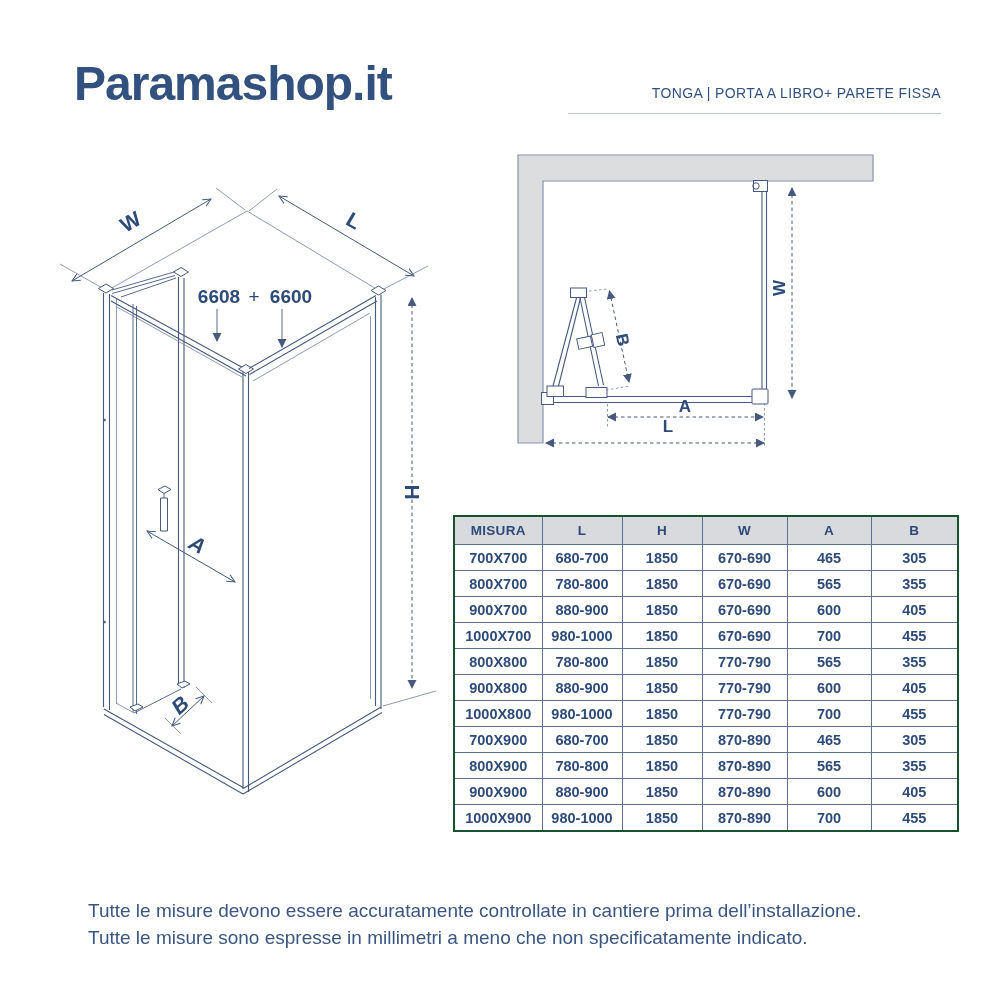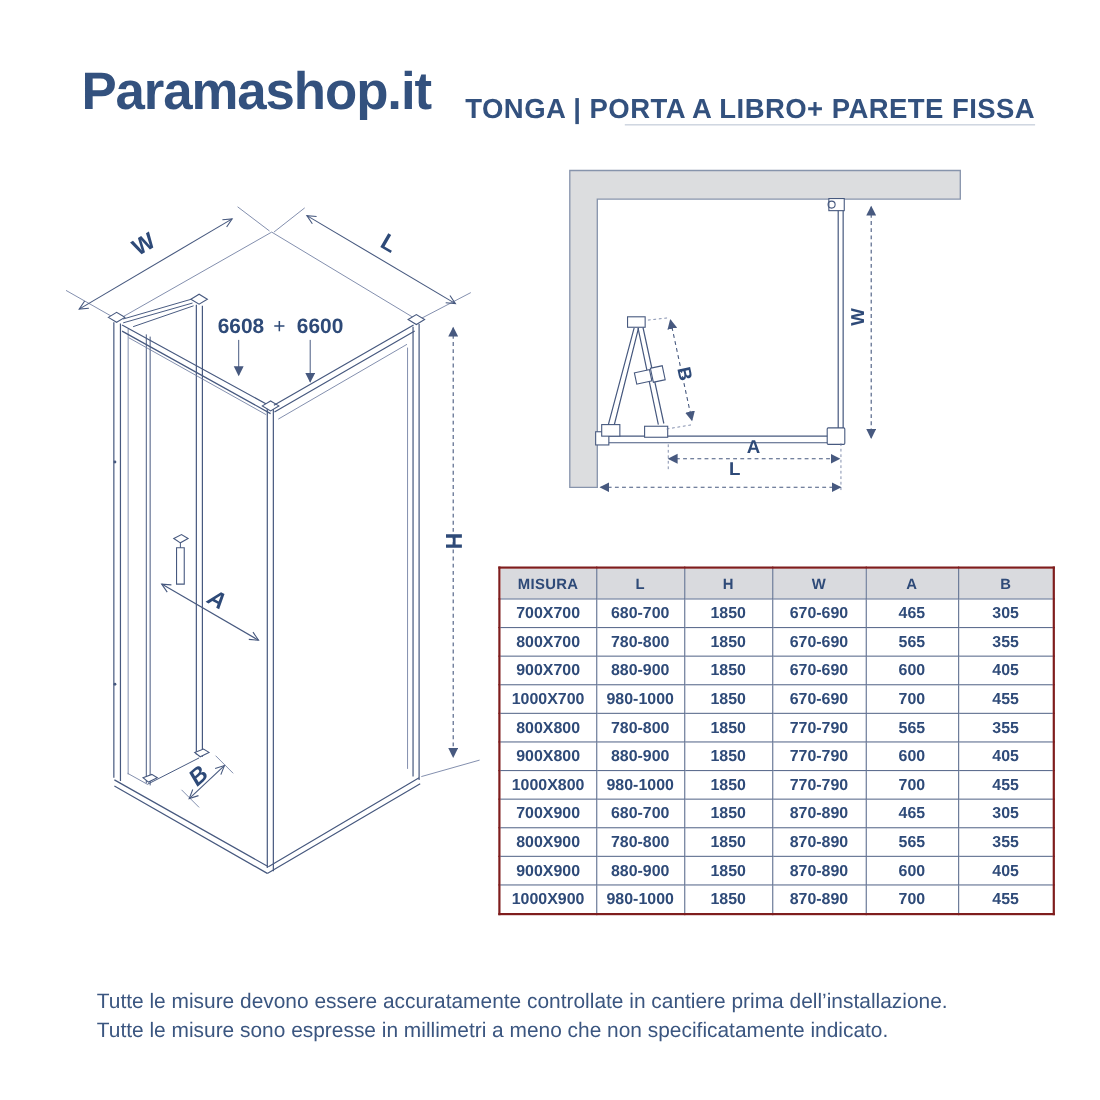--- a/index.html
+++ b/index.html
@@ -8,34 +8,34 @@
     font-family:"Liberation Sans",sans-serif;overflow:hidden;
   }
   .logo{
     position:absolute;left:74px;top:58px;
     font-size:48px;font-weight:800;letter-spacing:-1px;color:#33517e;
     line-height:1.1;
     text-align:center;
   }
   .title{
     position:absolute;top:85px;right:59px;
-    font-size:25px;font-weight:700;letter-spacing:.4px;color:#33517e;
+    font-size:14px;font-weight:400;letter-spacing:.4px;color:#33517e;
     white-space:nowrap;
   }
   .title-underline{
     position:absolute;left:568px;top:113px;width:373px;height:1px;
     background:#bdc6d5;
   }
   .iso-svg{position:absolute;left:45px;top:178px;}
   .plan-svg{position:absolute;left:505px;top:145px;}
 
   .spec-table{
     position:absolute;left:453px;top:515px;
     border-collapse:collapse;table-layout:fixed;
-    color:#2e4a78;border:2px solid #7f1d1d;
+    color:#2e4a78;border:2px solid #14532d;
   }
   .spec-table th,.spec-table td{
     border:1px solid #5f6f90;text-align:center;vertical-align:middle;
     padding:0;overflow:hidden;
   }
   .spec-table th{
     height:27px;font-size:13.5px;font-weight:700;letter-spacing:.3px;
     background:#d9dade;
   }
   .spec-table td{height:25px;font-size:14.5px;font-weight:700;}

